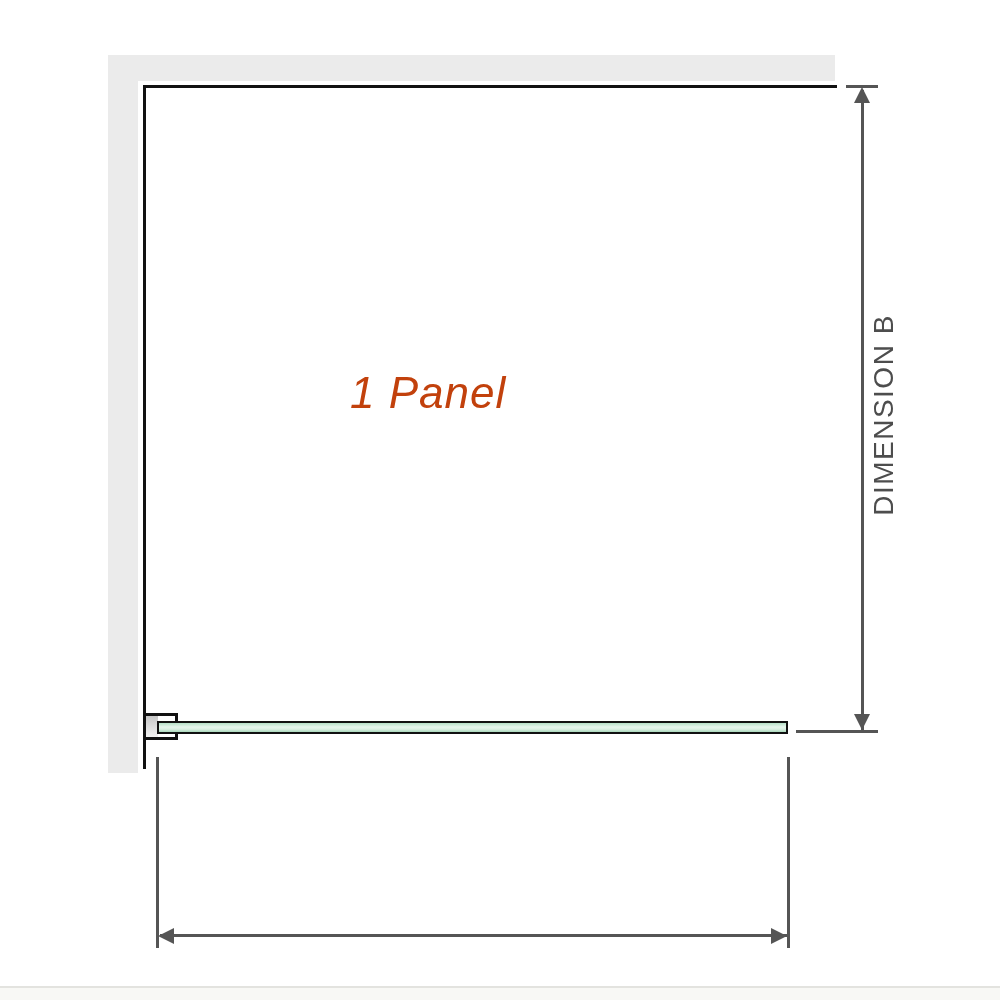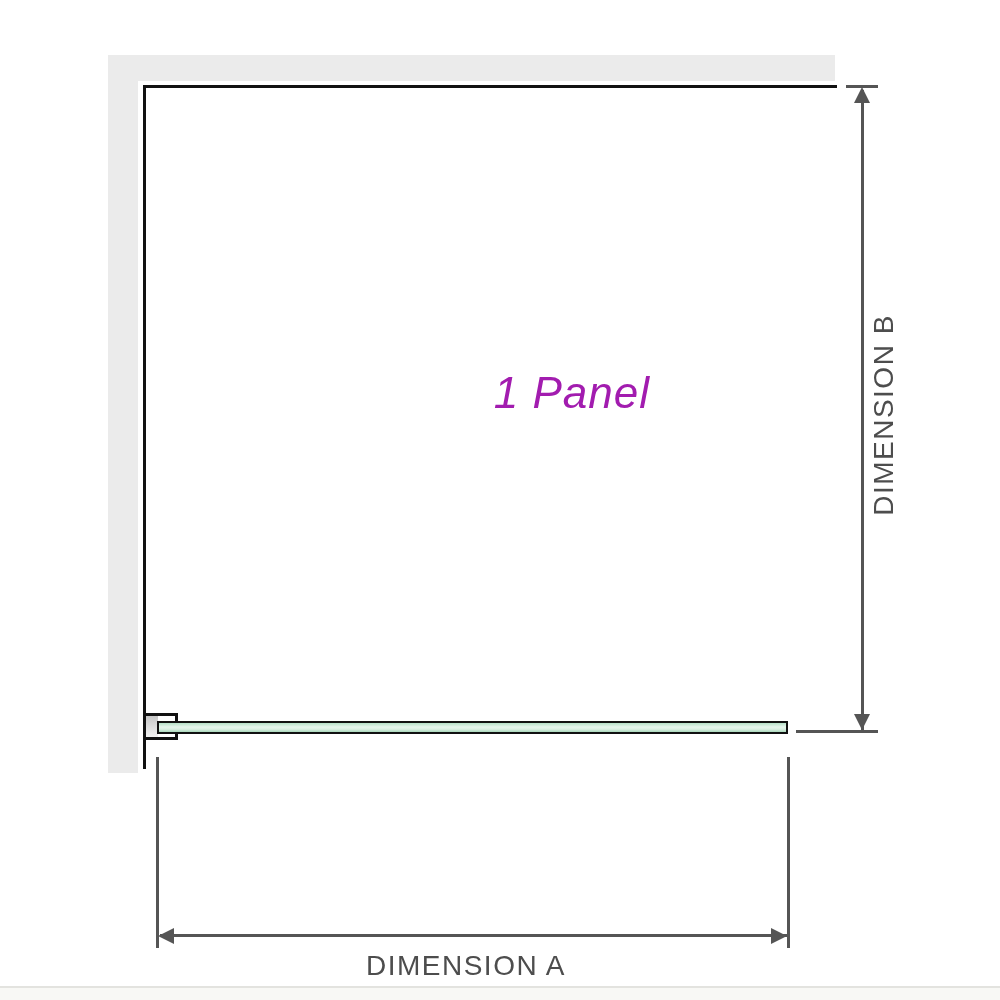--- a/index.html
+++ b/index.html
@@ -69,22 +69,22 @@
   .dim-label {
     color:#4d4d4d; font-size:28px; font-weight:300; letter-spacing:1.5px;
     text-align:center; white-space:nowrap;
   }
   .dima-label { left:316px; top:950px; width:300px; }
   .dimb-label {
     left:734px; top:399px; width:300px; height:32px;
     transform:rotate(-90deg); transform-origin:50% 50%;
   }
   .panel-label {
-    left:350px; top:368px; width:300px; text-align:right;
-    color:#a21caf; font-size:44px; font-style:italic; font-weight:400;
+    left:350px; top:368px; width:300px; text-align:left;
+    color:#c2410c; font-size:44px; font-style:italic; font-weight:400;
     letter-spacing:1px; white-space:nowrap;
   }
 
   
   .footer-line  { left:0; top:986px; width:1000px; height:2px;  background:#e3e3df; }
   .footer-strip { left:0; top:988px; width:1000px; height:12px; background:#f8f8f5; }
 </style>
 </head>
 <body>
 
@@ -106,20 +106,19 @@
   <div class="abs dim dimb-line"></div>
   <div class="abs arrow dimb-arrow-up"></div>
   <div class="abs arrow dimb-arrow-down"></div>
   <div class="abs dim-label dimb-label">DIMENSION B</div>
 
   <div class="abs dim dima-tick-left"></div>
   <div class="abs dim dima-tick-right"></div>
   <div class="abs dim dima-line"></div>
   <div class="abs arrow dima-arrow-left"></div>
   <div class="abs arrow dima-arrow-right"></div>
-  <div class="abs dim-label dima-label">DIMENSION A</div>
 
   <div class="abs panel-label">1 Panel</div>
 
   <div class="abs footer-line"></div>
   <div class="abs footer-strip"></div>
 
 </div>
 
 </body></html>

